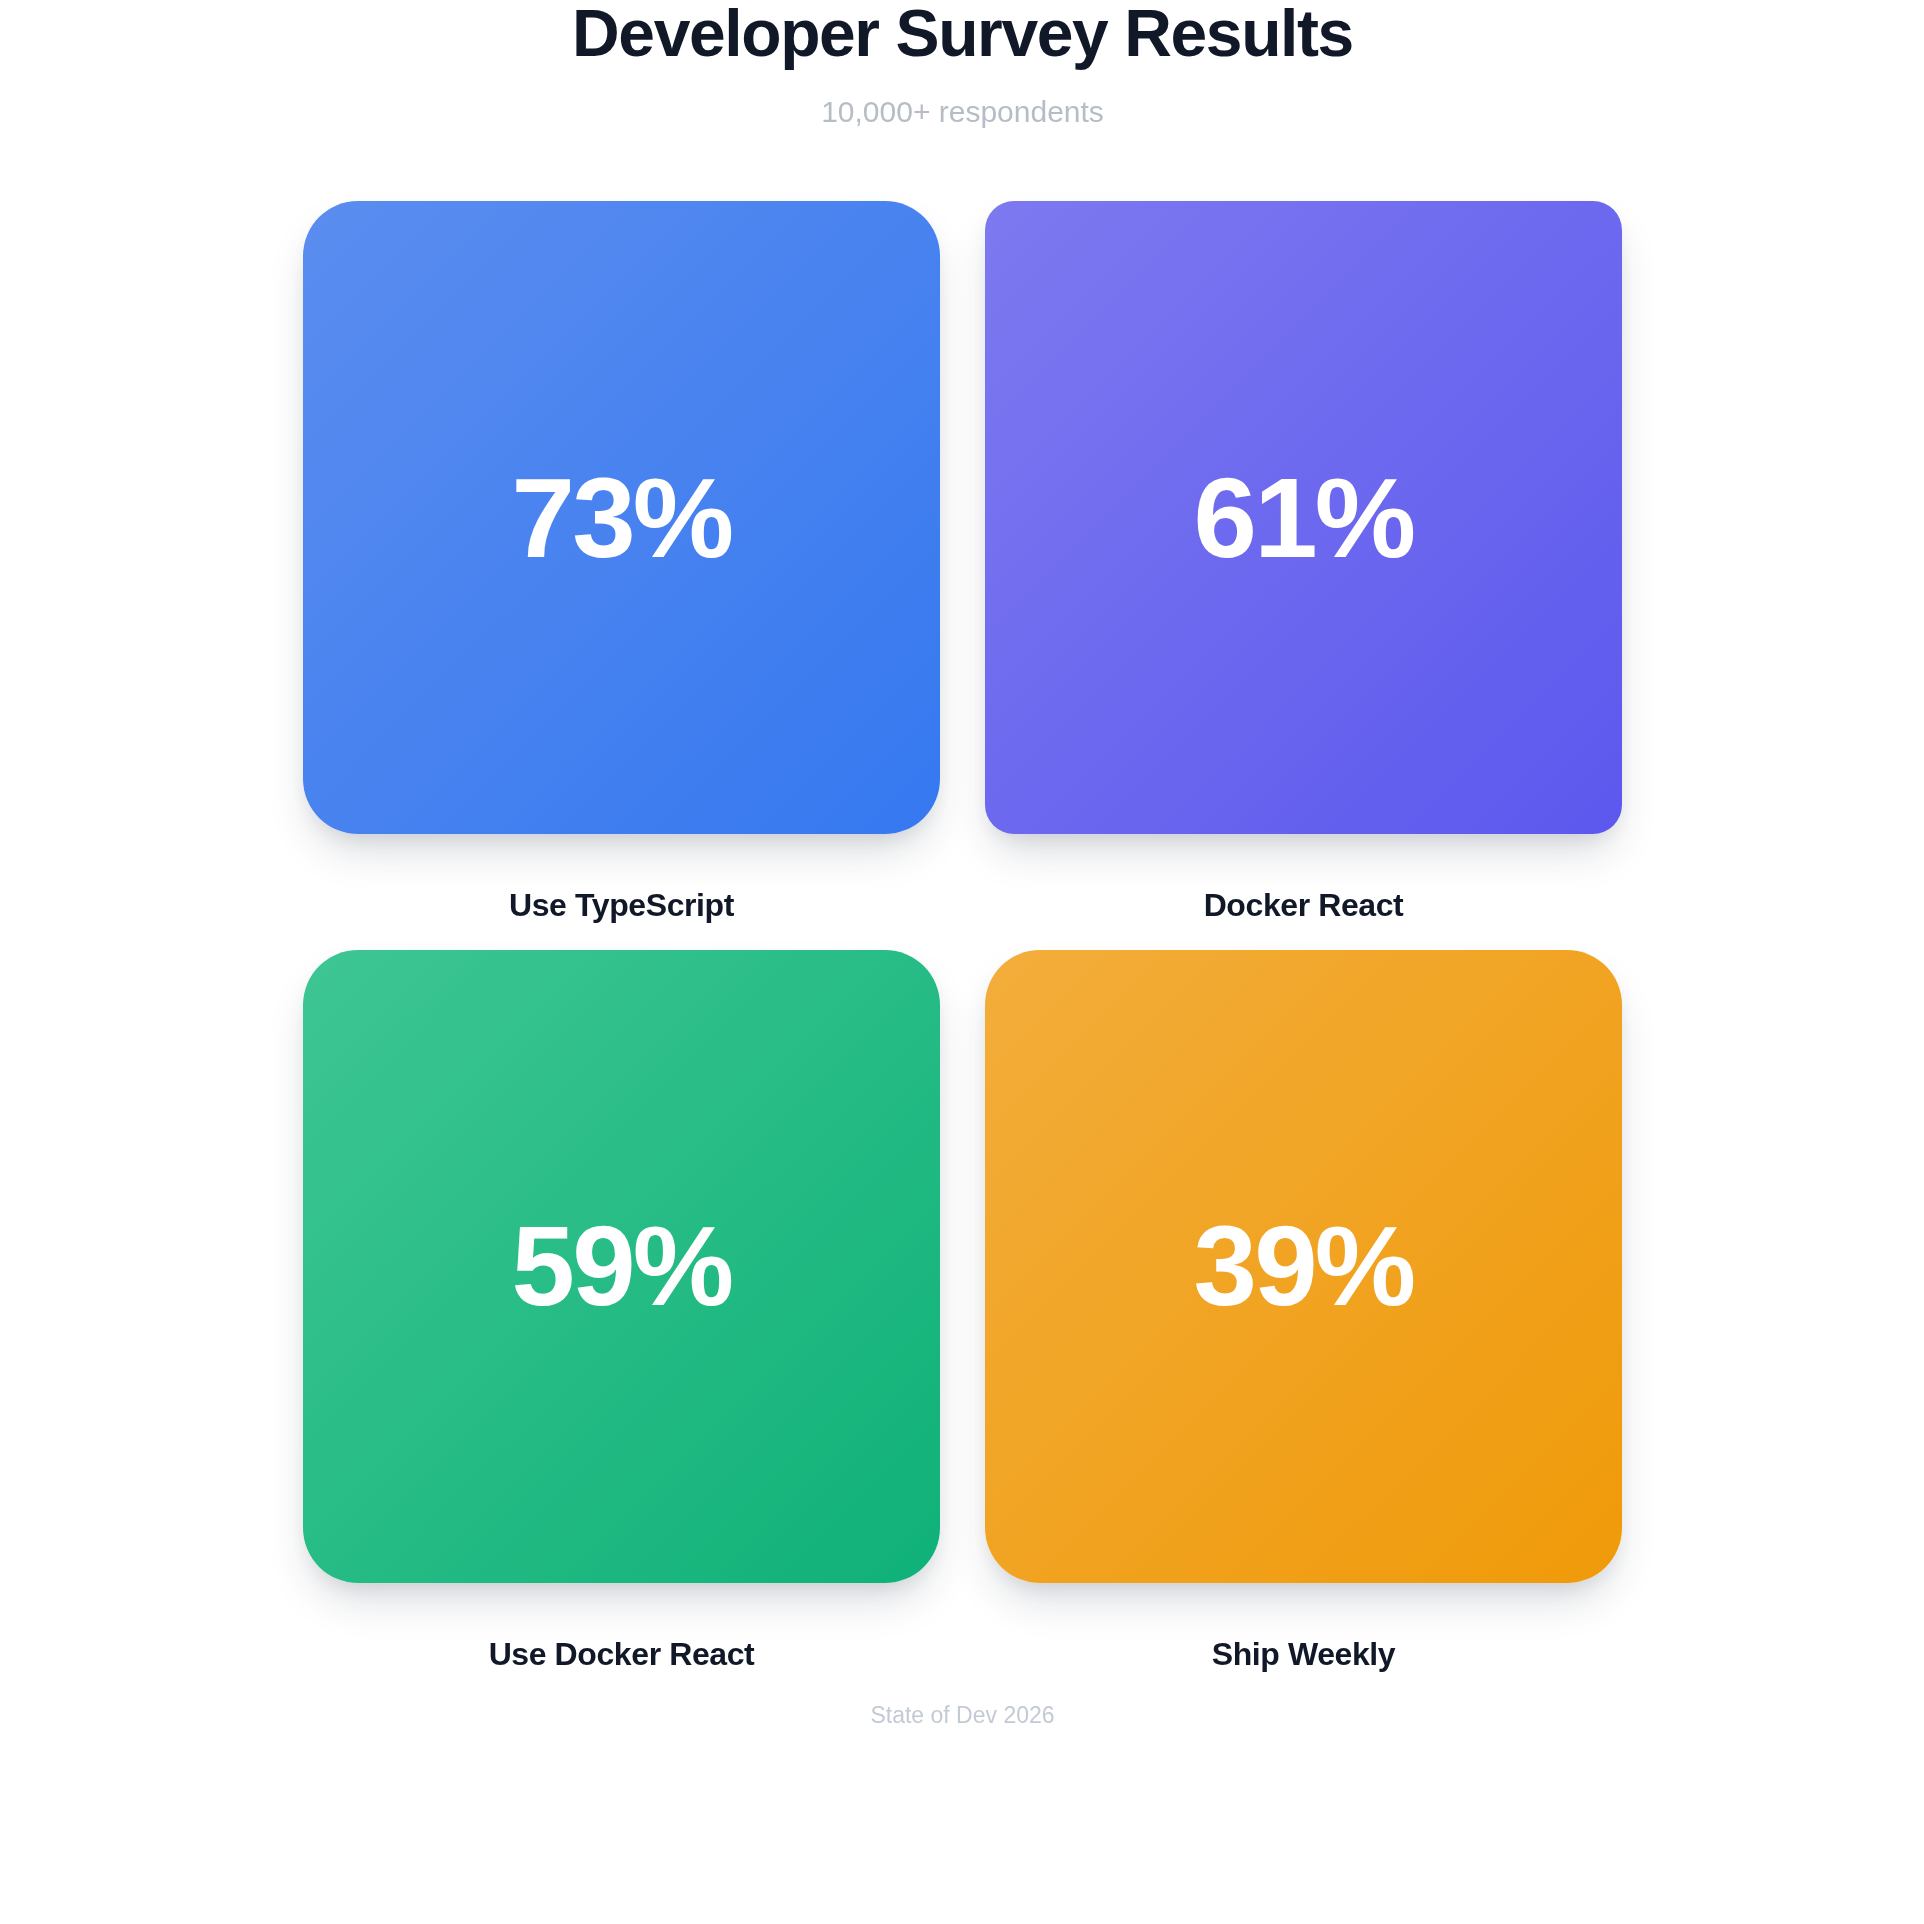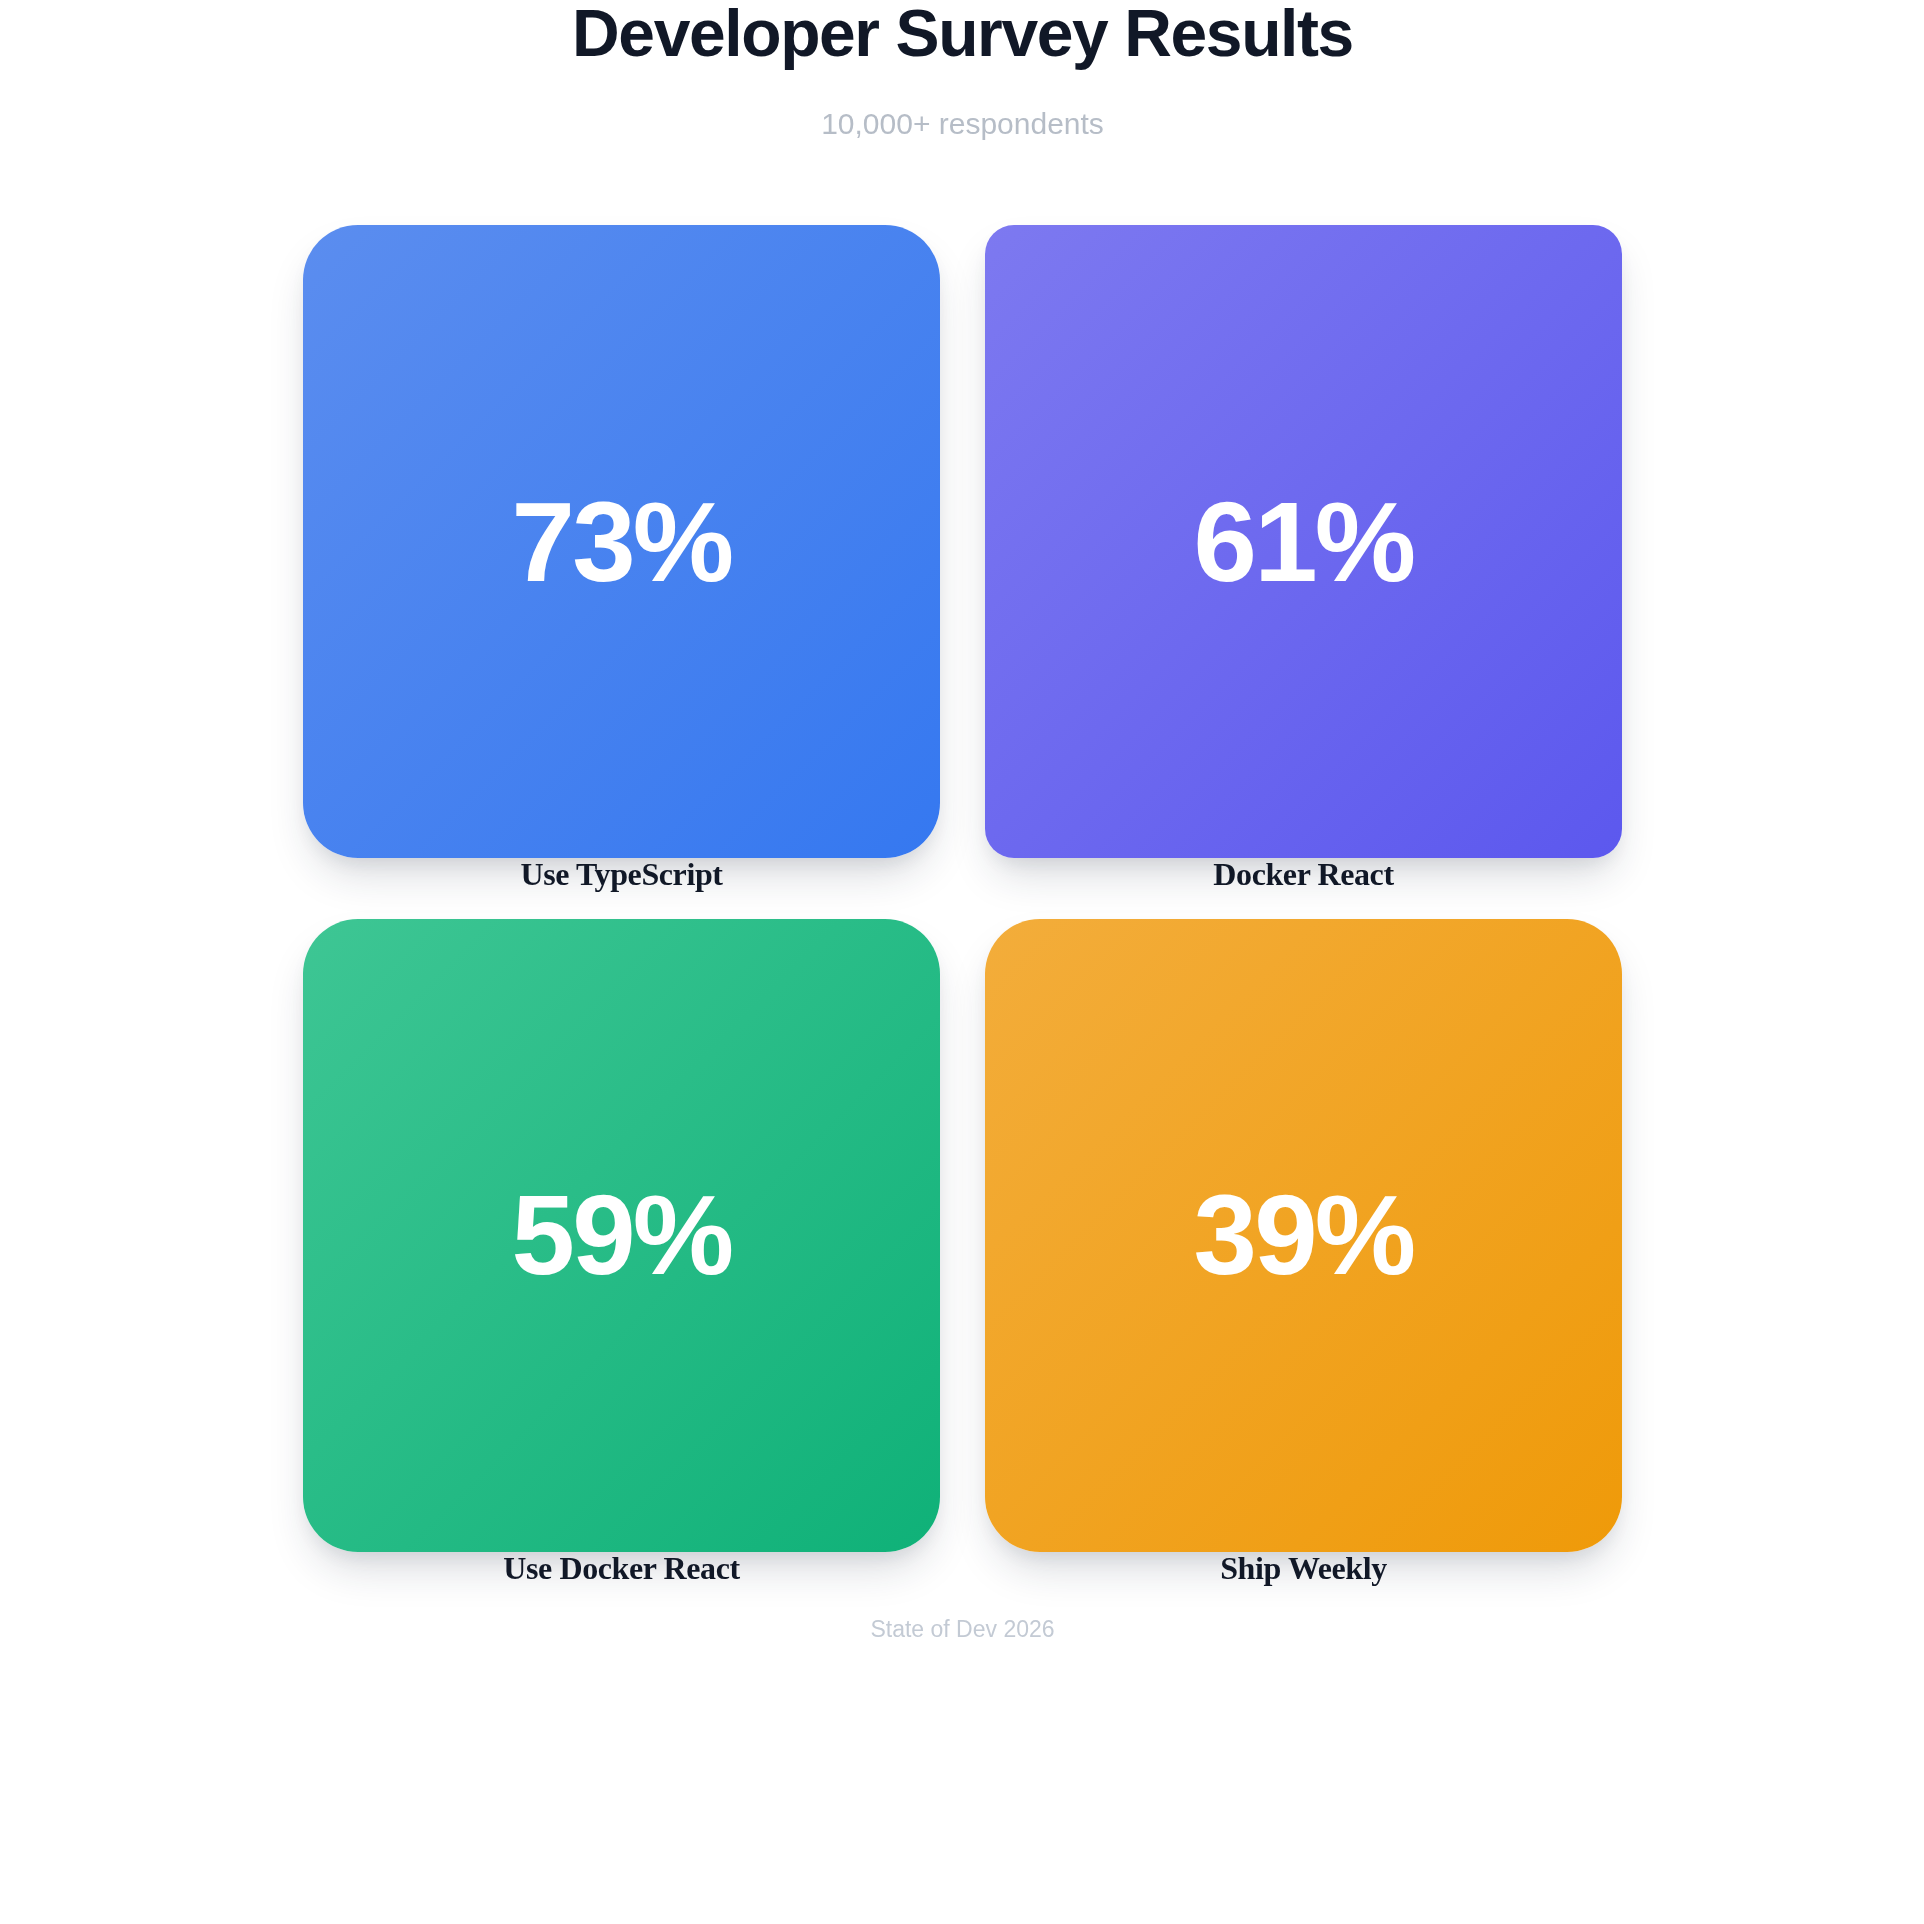--- a/index.html
+++ b/index.html
@@ -35,21 +35,21 @@
     font-weight: 700;
     letter-spacing: -1.4px;
     color: #111827;
     line-height: 1.0;
     margin: 0;
   }
   .subtitle {
     font-size: 30px;
     font-weight: 400;
     color: #b6bdc7;
-    margin: 16px;
+    margin: 4px;
     padding-top: 27px;
     line-height: 1.0;
   }
 
   
   .grid {
     width: 1319px;
     margin-top: 70px;
     display: grid;
     grid-template-columns: 637px 637px;
@@ -93,27 +93,27 @@
   .stat-value {
     font-size: 114px;
     font-weight: 700;
     color: #ffffff;
     letter-spacing: -2.7px;
     line-height: 1.0;
     user-select: none;
   }
 
   .stat-label {
+    margin-top: 55px;
     font-size: 32px;
     font-weight: 700;
     color: #111827;
     letter-spacing: -0.4px;
     line-height: 1.0;
     text-align: center;
-    font-family: Liberation Serif, serif;
   }
 
   
   .footer {
     width: 1319px;
     text-align: center;
     margin-top: 34px;
   }
   .footer-text {
     font-size: 23px;

